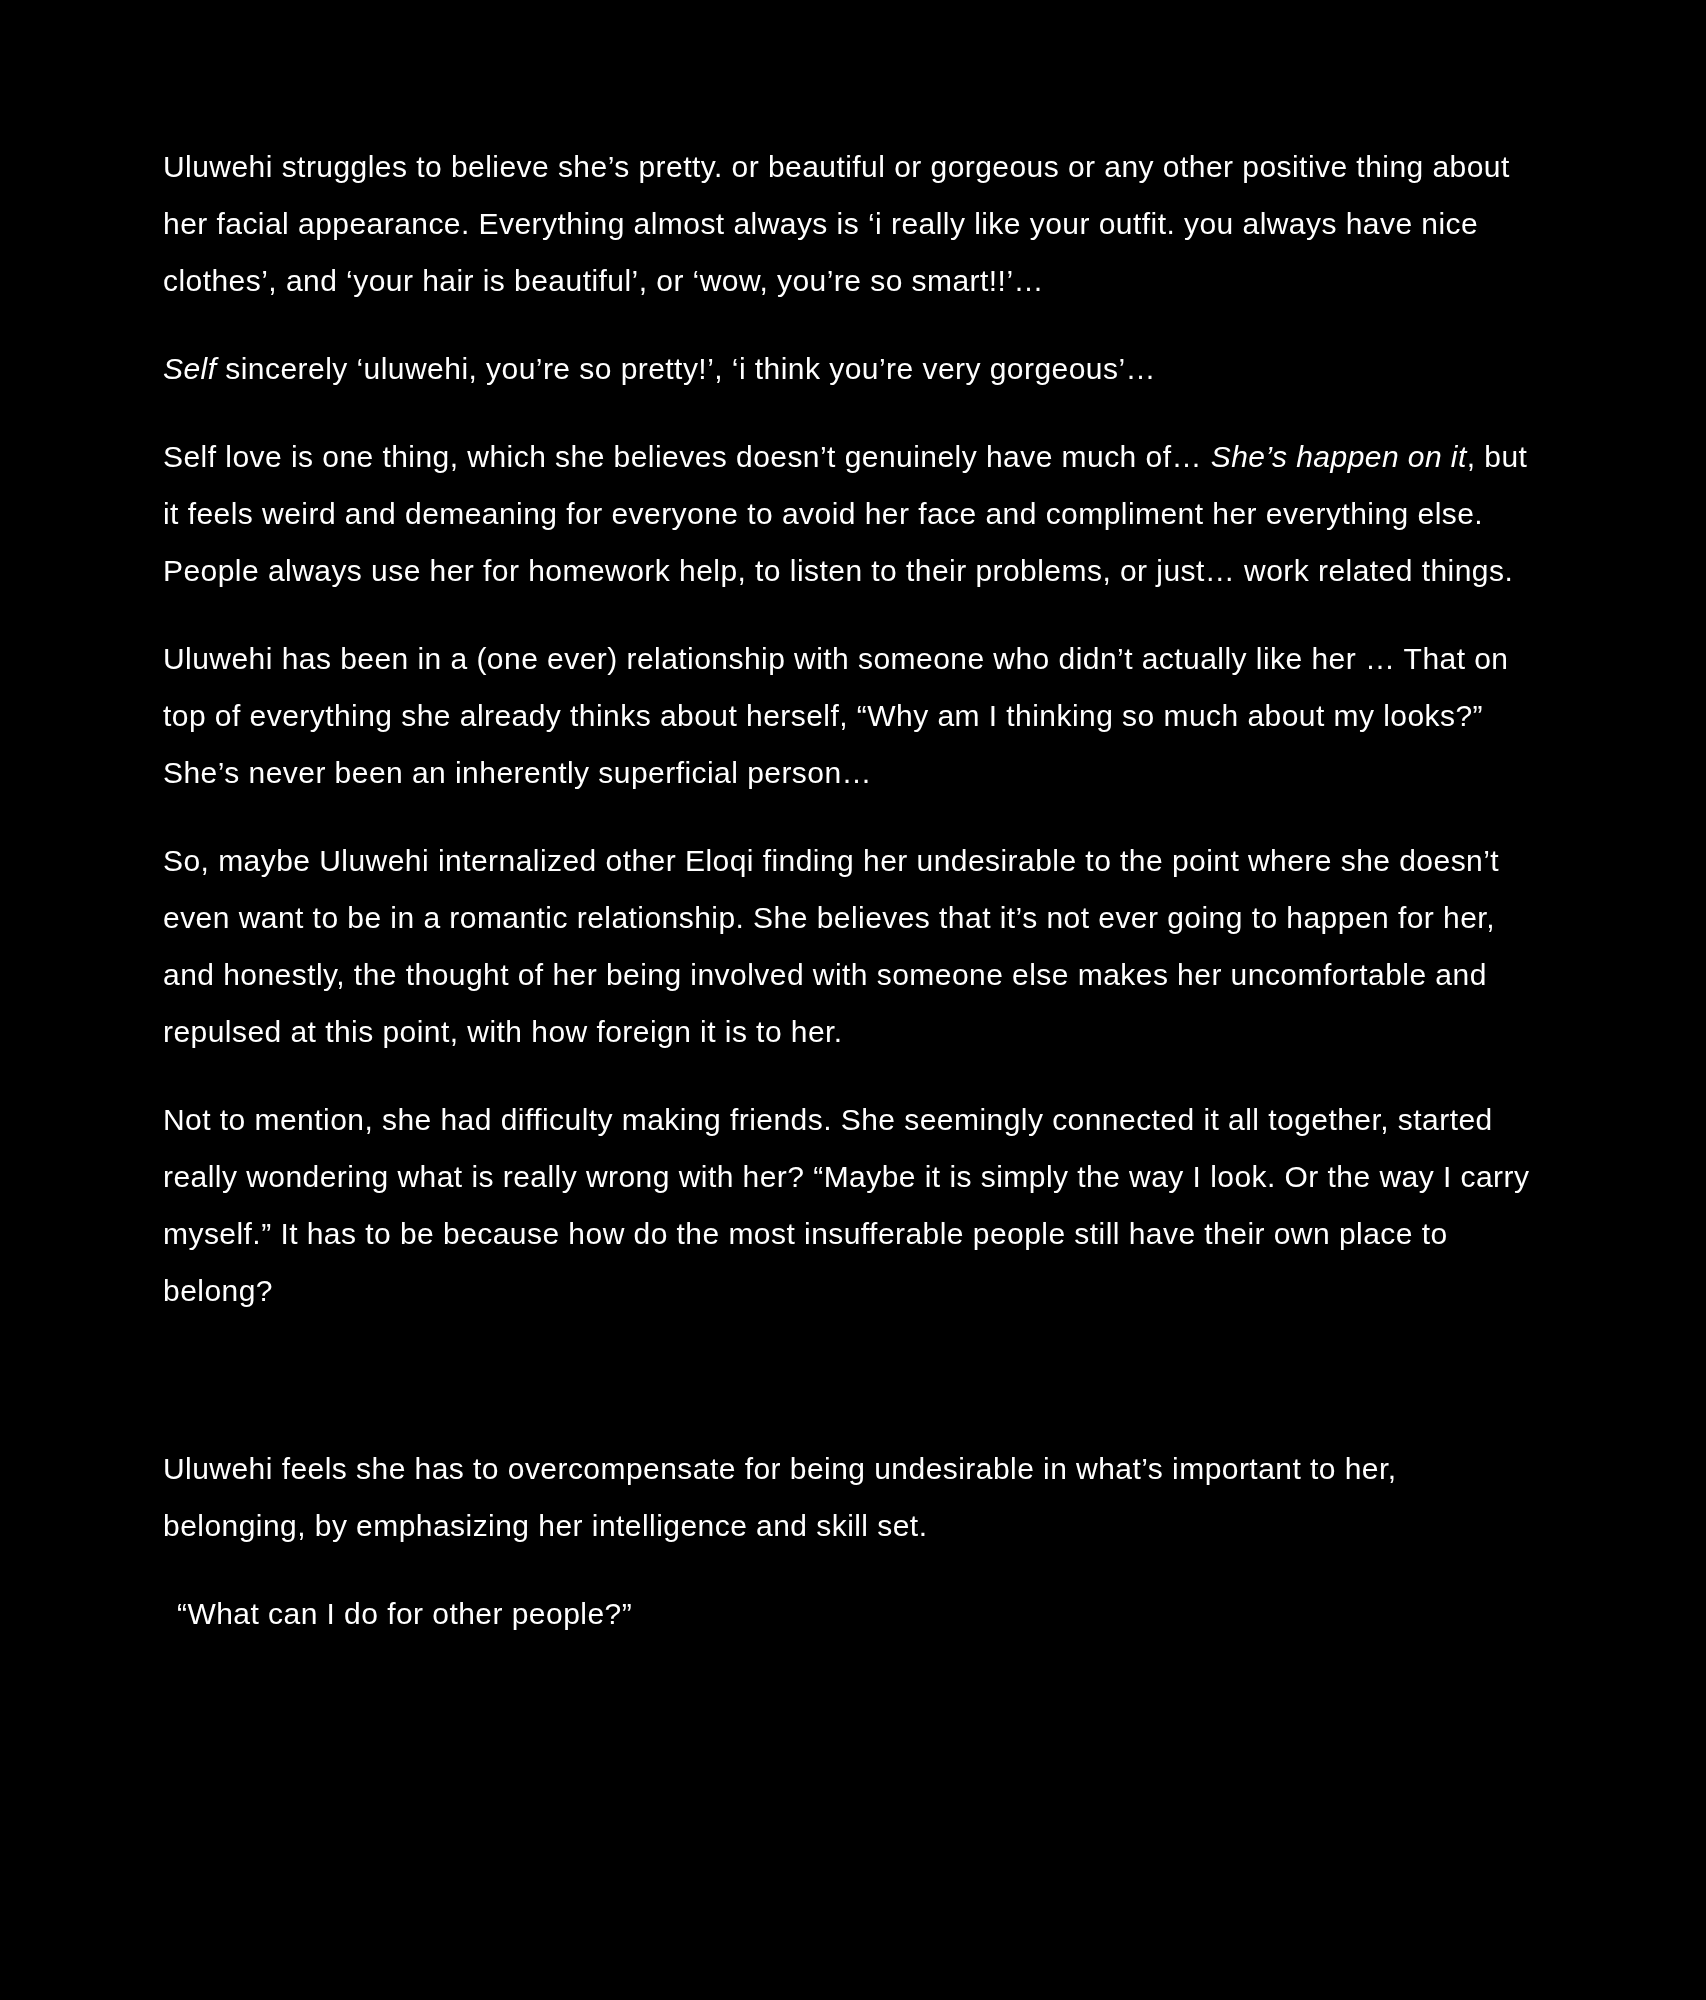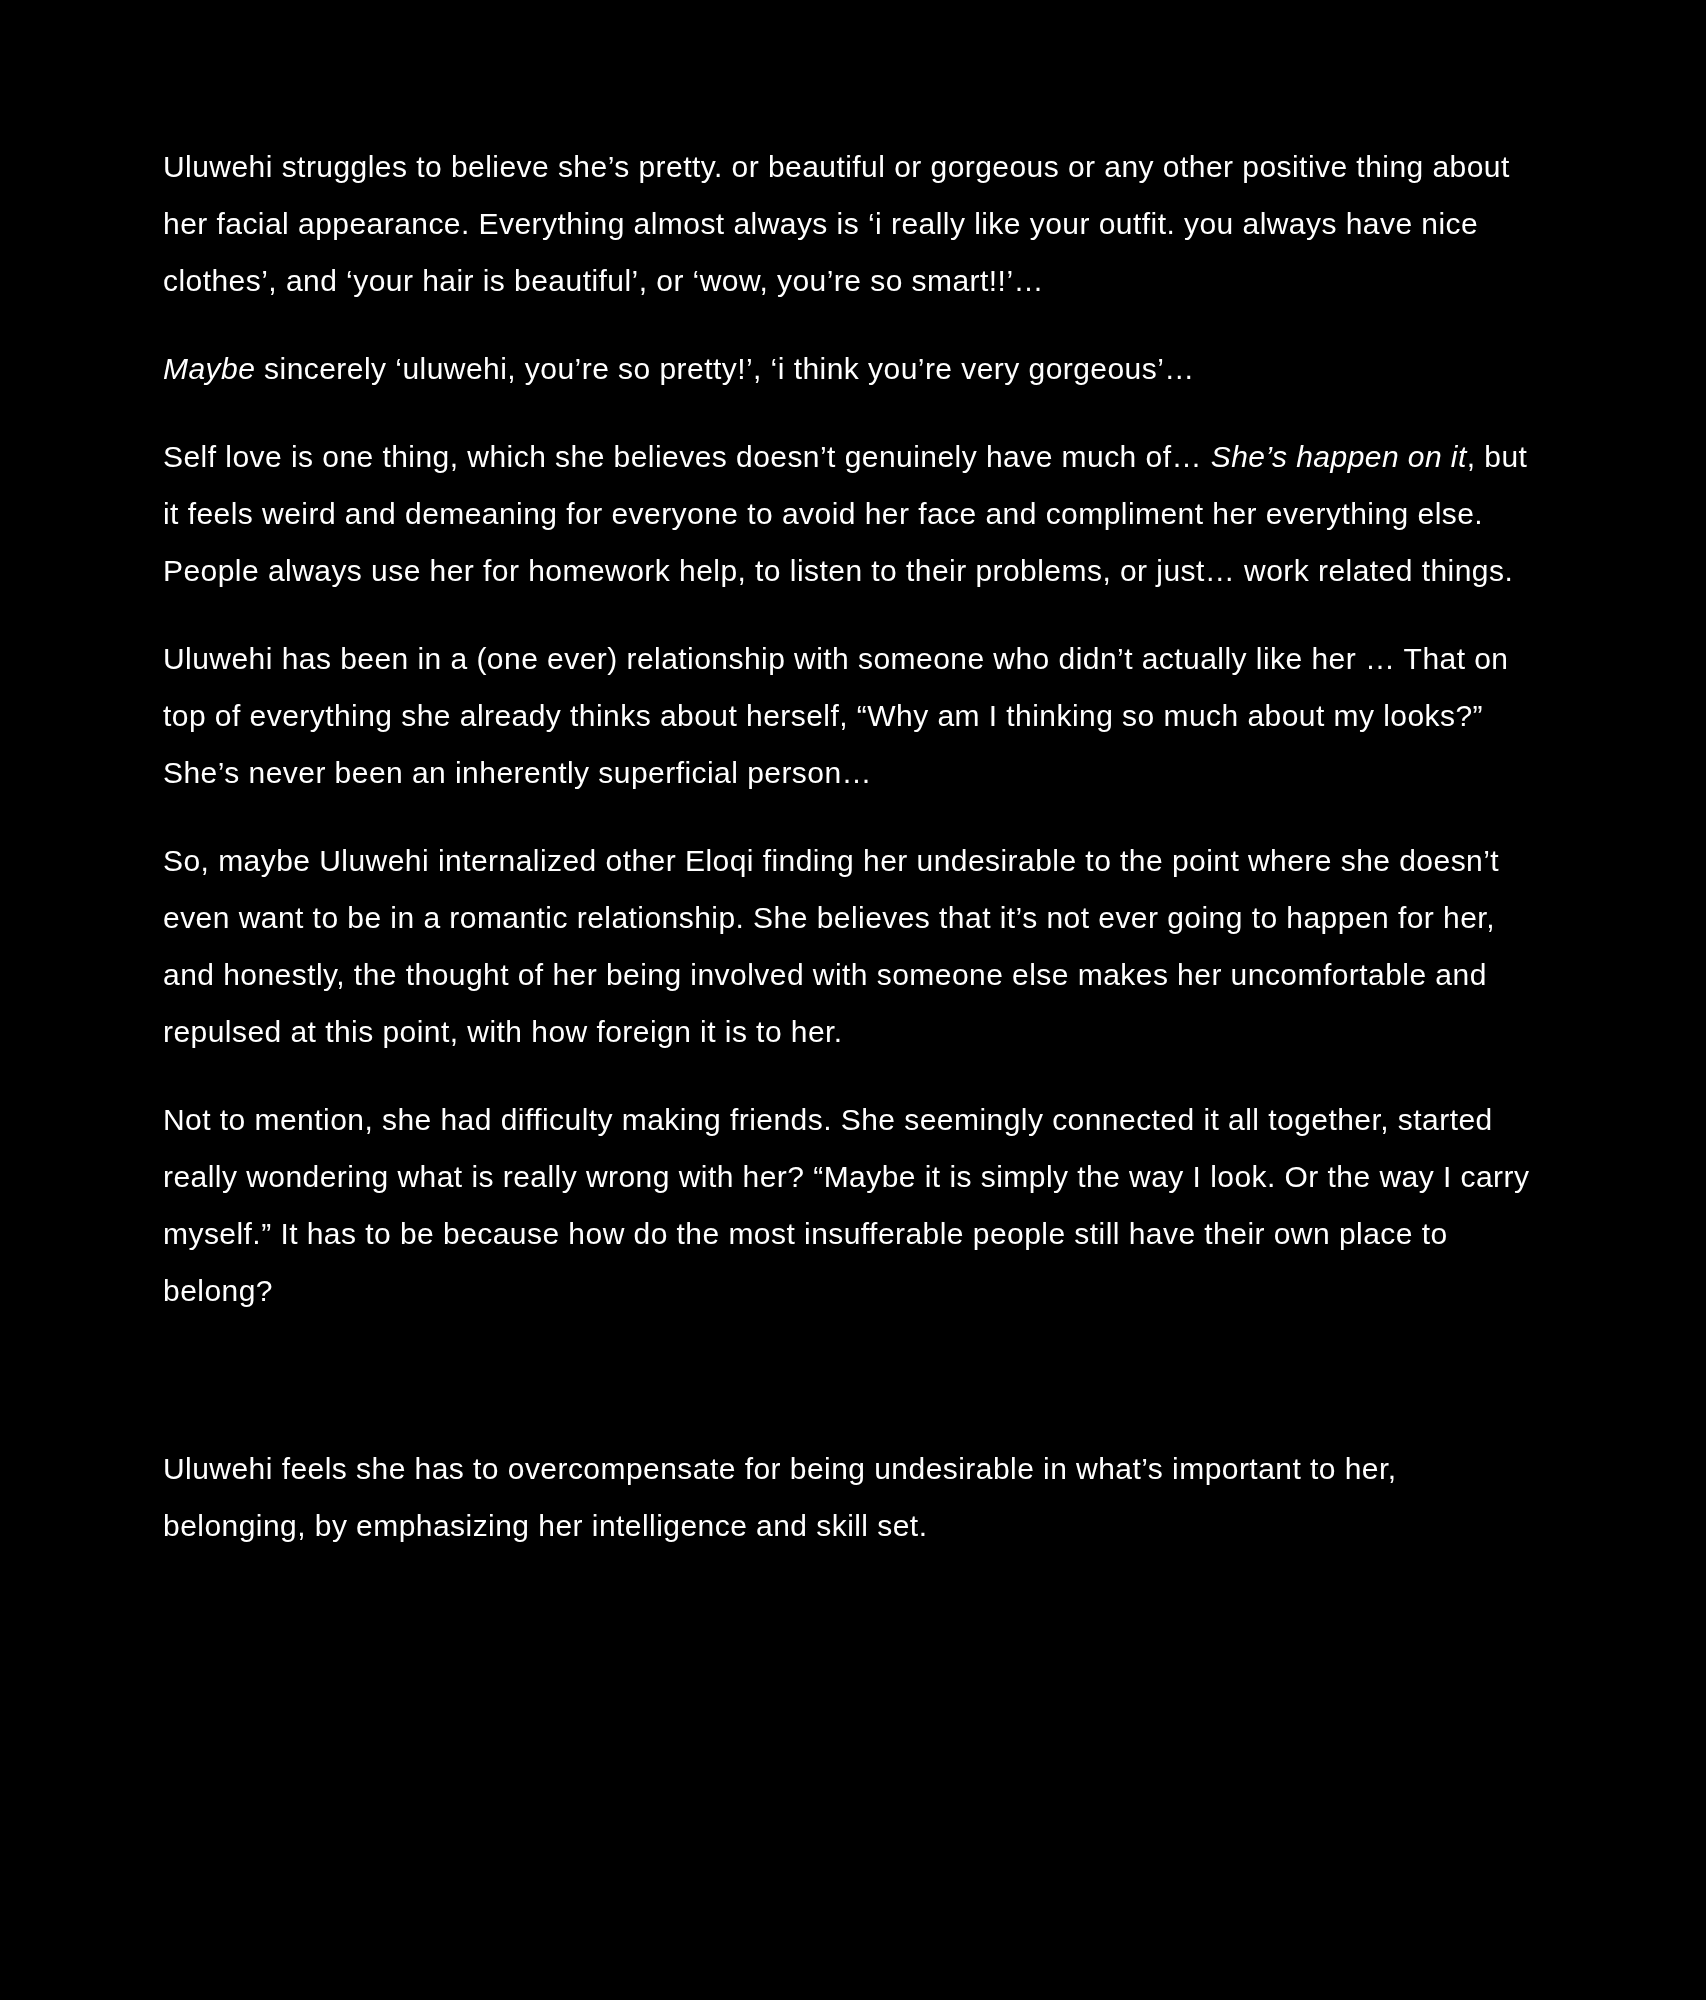--- a/index.html
+++ b/index.html
@@ -39,20 +39,21 @@
   .doc-body em {
     font-style: italic;
   }
 </style>
 </head>
 <body style="background: rgb(0, 0, 0);">
 
 <main class="page">
   <article class="doc-body" id="doc-body" style="color: rgb(255, 255, 255);">
       <p><span>Uluwehi struggles to believe she’s pretty. or beautiful or gorgeous or any other positive thing about her facial appearance. Everything almost always is ‘i really like your outfit. you always have nice clothes’, and ‘your hair is beautiful’, or ‘wow, you’re so smart!!’…</span></p>
-      <p><em>Maybe</em><span> sincerely ‘uluwehi, you’re so pretty!’, ‘i think you’re very gorgeous’…</span></p>
+      <p><em>Self</em><span> sincerely ‘uluwehi, you’re so pretty!’, ‘i think you’re very gorgeous’…</span></p>
       <p><span>Self love is one thing, which she believes doesn’t genuinely have much of… </span><em>She’s happen on it</em><span>, but it feels weird and demeaning for everyone to avoid her face and compliment her everything else. People always use her for homework help, to listen to their problems, or just… work related things.</span></p>
       <p><span>Uluwehi has been in a (one ever) relationship with someone who didn’t actually like her … That on top of everything she already thinks about herself, “Why am I thinking so much about my looks?” She’s never been an inherently superficial person…</span></p>
       <p><span>So, maybe Uluwehi internalized other Eloqi finding her undesirable to the point where she doesn’t even want to be in a romantic relationship. She believes that it’s not ever going to happen for her, and honestly, the thought of her being involved with someone else makes her uncomfortable and repulsed at this point, with how foreign it is to her.</span></p>
       <p><span>Not to mention, she had difficulty making friends. She seemingly connected it all together, started really wondering what is really wrong with her? “Maybe it is simply the way I look. Or the way I carry myself.” It has to be because how do the most insufferable people still have their own place to belong?</span></p>
       <p class="gap-before"><span>Uluwehi feels she has to overcompensate for being undesirable in what’s important to her, belonging, by emphasizing her intelligence and skill set.</span></p>
+      <p class="indent"><span>“What can I do for other people?”</span></p>
     </article>
 </main>
 
 </body></html>

